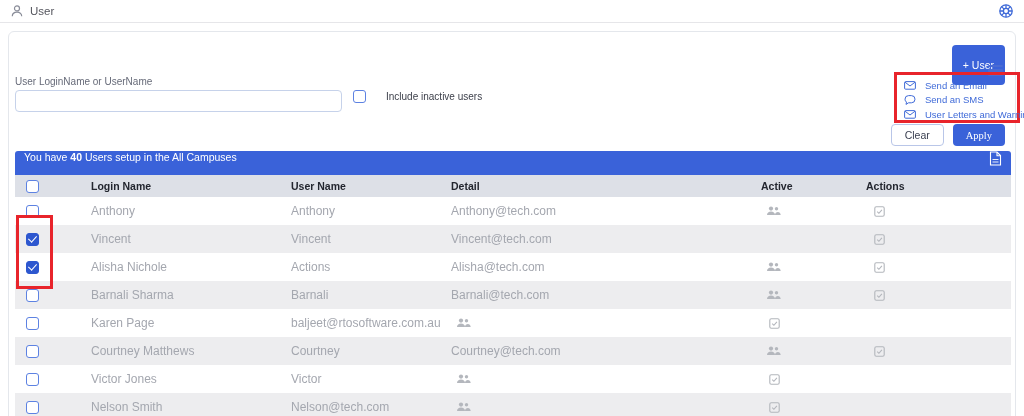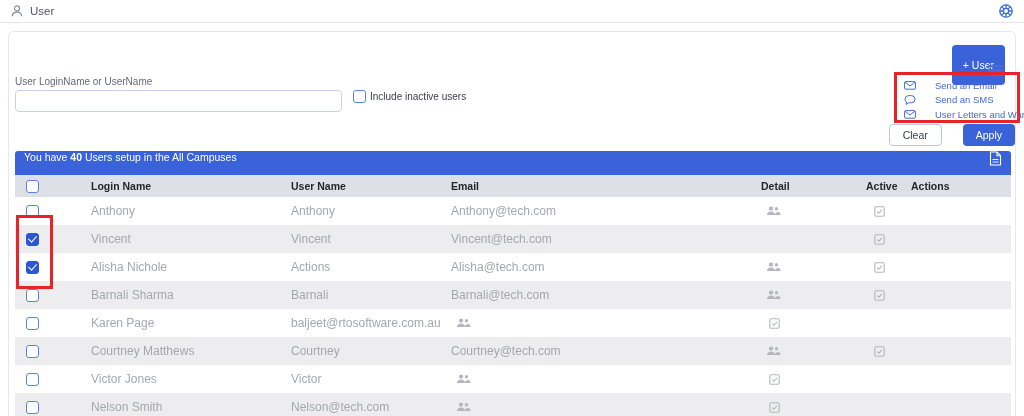--- a/index.html
+++ b/index.html
@@ -24,40 +24,40 @@
   .hamburger { position:absolute; top:33px; right:12px; width:15px; height:11px;
                display:flex; flex-direction:column; justify-content:space-between; cursor:pointer; }
   .hamburger i { display:block; height:2.4px; background:#4a6bd3; border-radius:1px; }
 
   
   .search-group { position:absolute; left:6px; top:44px; }
   .search-label { font-size:10px; color:#666a78; display:block; margin-bottom:3px; }
   .search-input { width:327px; height:22px; border:1px solid #c6d2ea; border-radius:4px;
                   font-size:11px; padding:0 8px; color:#444; outline:none; }
   .inactive-wrap { position:absolute; left:344px; top:58px; display:flex; align-items:center;
-                   gap:4px; cursor:pointer; }
+                   gap:20px; cursor:pointer; }
   .inactive-label { font-size:10px; color:#3c3f4a; }
 
   .checkbox { width:13px; height:13px; border:1.6px solid #5d82e2; border-radius:3px;
               background:#fff; display:inline-block; position:relative; flex:none; }
   .checkbox.checked { background:#2d57cf; border-color:#2d57cf; }
   .checkbox.checked::after { content:""; position:absolute; left:3.2px; top:0.8px;
               width:4px; height:7px; border:solid #fff; border-width:0 1.6px 1.6px 0;
               transform:rotate(42deg); }
 
   
   .menu-box { position:absolute; left:885px; top:40px; width:126px; height:51px;
               border:3px solid #e8242b; padding:3px 0 0 7px; background:transparent; }
-  .menu-item { display:flex; align-items:center; gap:19px; height:14.5px; cursor:pointer; }
+  .menu-item { display:flex; align-items:center; gap:9px; height:14.5px; cursor:pointer; }
   .menu-item span.lbl { font-size:9.5px; color:#3f6ad8; white-space:nowrap; }
 
-  .actions-row { position:absolute; top:92px; right:0; display:flex; gap:21px;padding-left:25px; }
+  .actions-row { position:absolute; top:92px; right:10px; display:flex; gap:9px;padding-left:25px; }
   .btn-clear { background:#fff; border:1px solid #b9c6e8; color:#3c4152;
                padding:4px 13px; border-radius:4px; font-size:10.5px; cursor:pointer; }
-  .btn-apply { padding:4px 13px; }
+  .btn-apply { padding:4px 13px;font-family:Liberation Serif, serif; }
 
   
   .table-wrap { position:absolute; left:6px; top:119px; width:996px; }
   .summary-bar { height:24px; background:#3a62d9; border-radius:3px 3px 0 0; color:#fff;
                  display:flex; align-items:flex-start; padding:0 9px; font-size:10.5px; }
   .summary-text b { font-weight:bold; }
   .summary-bar .spacer { flex:1; }
 
   .grid-row { display:grid; grid-template-columns:76px 200px 160px 310px 105px 45px 1fr;
               align-items:center; }
@@ -163,21 +163,20 @@
         </svg>
       </span>
     </div>
 
     <div class="grid-row thead">
       <div class="cb-cell">
           <span class="checkbox"></span>
         </div>
       <div>Login Name</div>
       <div>User Name</div>
-      <div>Email</div>
       <div>Detail</div>
       <div>Active</div>
       <div>Actions</div>
     </div>
 
     <div>
   <div class="grid-row trow">
     <div class="cb-cell">
             <span class="checkbox"></span>
           </div>

